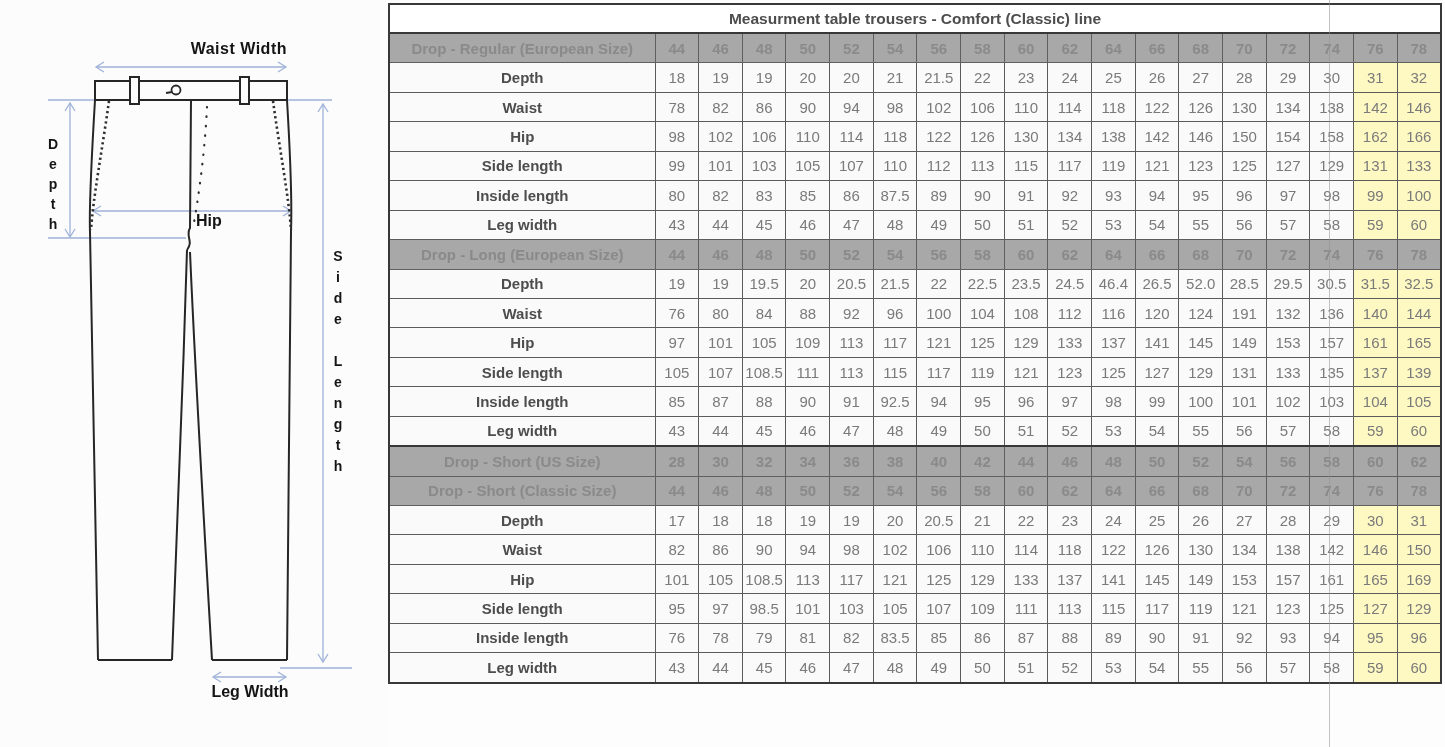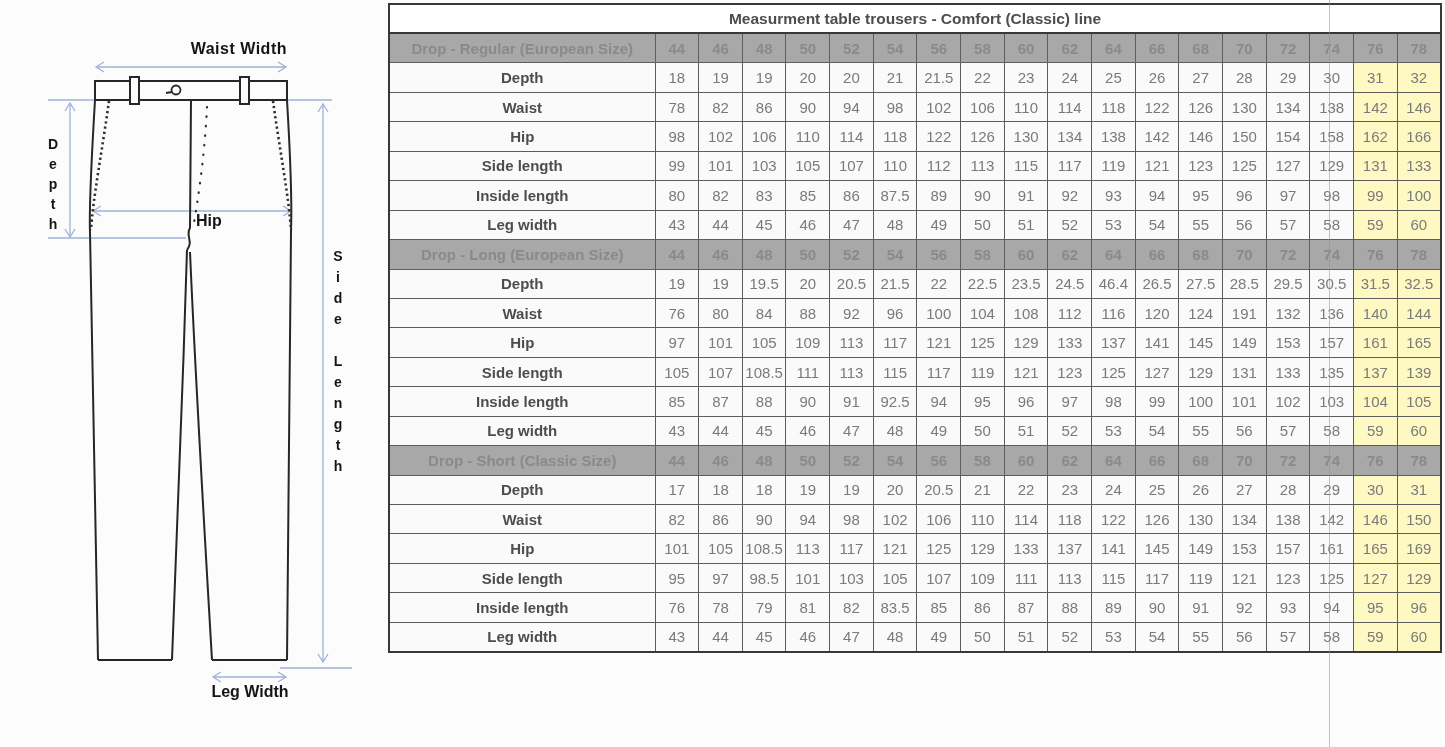--- a/index.html
+++ b/index.html
@@ -314,21 +314,21 @@
           <td>19.5</td>
           <td>20</td>
           <td>20.5</td>
           <td>21.5</td>
           <td>22</td>
           <td>22.5</td>
           <td>23.5</td>
           <td>24.5</td>
           <td>46.4</td>
           <td>26.5</td>
-          <td>27.5</td>
+          <td>52.0</td>
           <td>28.5</td>
           <td>29.5</td>
           <td>30.5</td>
           <td class="bright">31.5</td>
           <td class="bright">32.5</td>
         </tr>
         <tr>
           <td class="label">Waist</td>
           <td>76</td>
           <td>80</td>
@@ -425,20 +425,41 @@
           <td>51</td>
           <td>52</td>
           <td>53</td>
           <td>54</td>
           <td>55</td>
           <td>56</td>
           <td>57</td>
           <td>58</td>
           <td class="bright">59</td>
           <td class="bright">60</td>
+        </tr>
+        <tr class="gray section-start">
+          <td class="label">Drop - Short (US Size)</td>
+          <td>28</td>
+          <td>30</td>
+          <td>32</td>
+          <td>34</td>
+          <td>36</td>
+          <td>38</td>
+          <td>40</td>
+          <td>42</td>
+          <td>44</td>
+          <td>46</td>
+          <td>48</td>
+          <td>50</td>
+          <td>52</td>
+          <td>54</td>
+          <td>56</td>
+          <td>58</td>
+          <td class="bright">60</td>
+          <td class="bright">62</td>
         </tr>
         <tr class="gray">
           <td class="label">Drop - Short (Classic Size)</td>
           <td>44</td>
           <td>46</td>
           <td>48</td>
           <td>50</td>
           <td>52</td>
           <td>54</td>
           <td>56</td>

